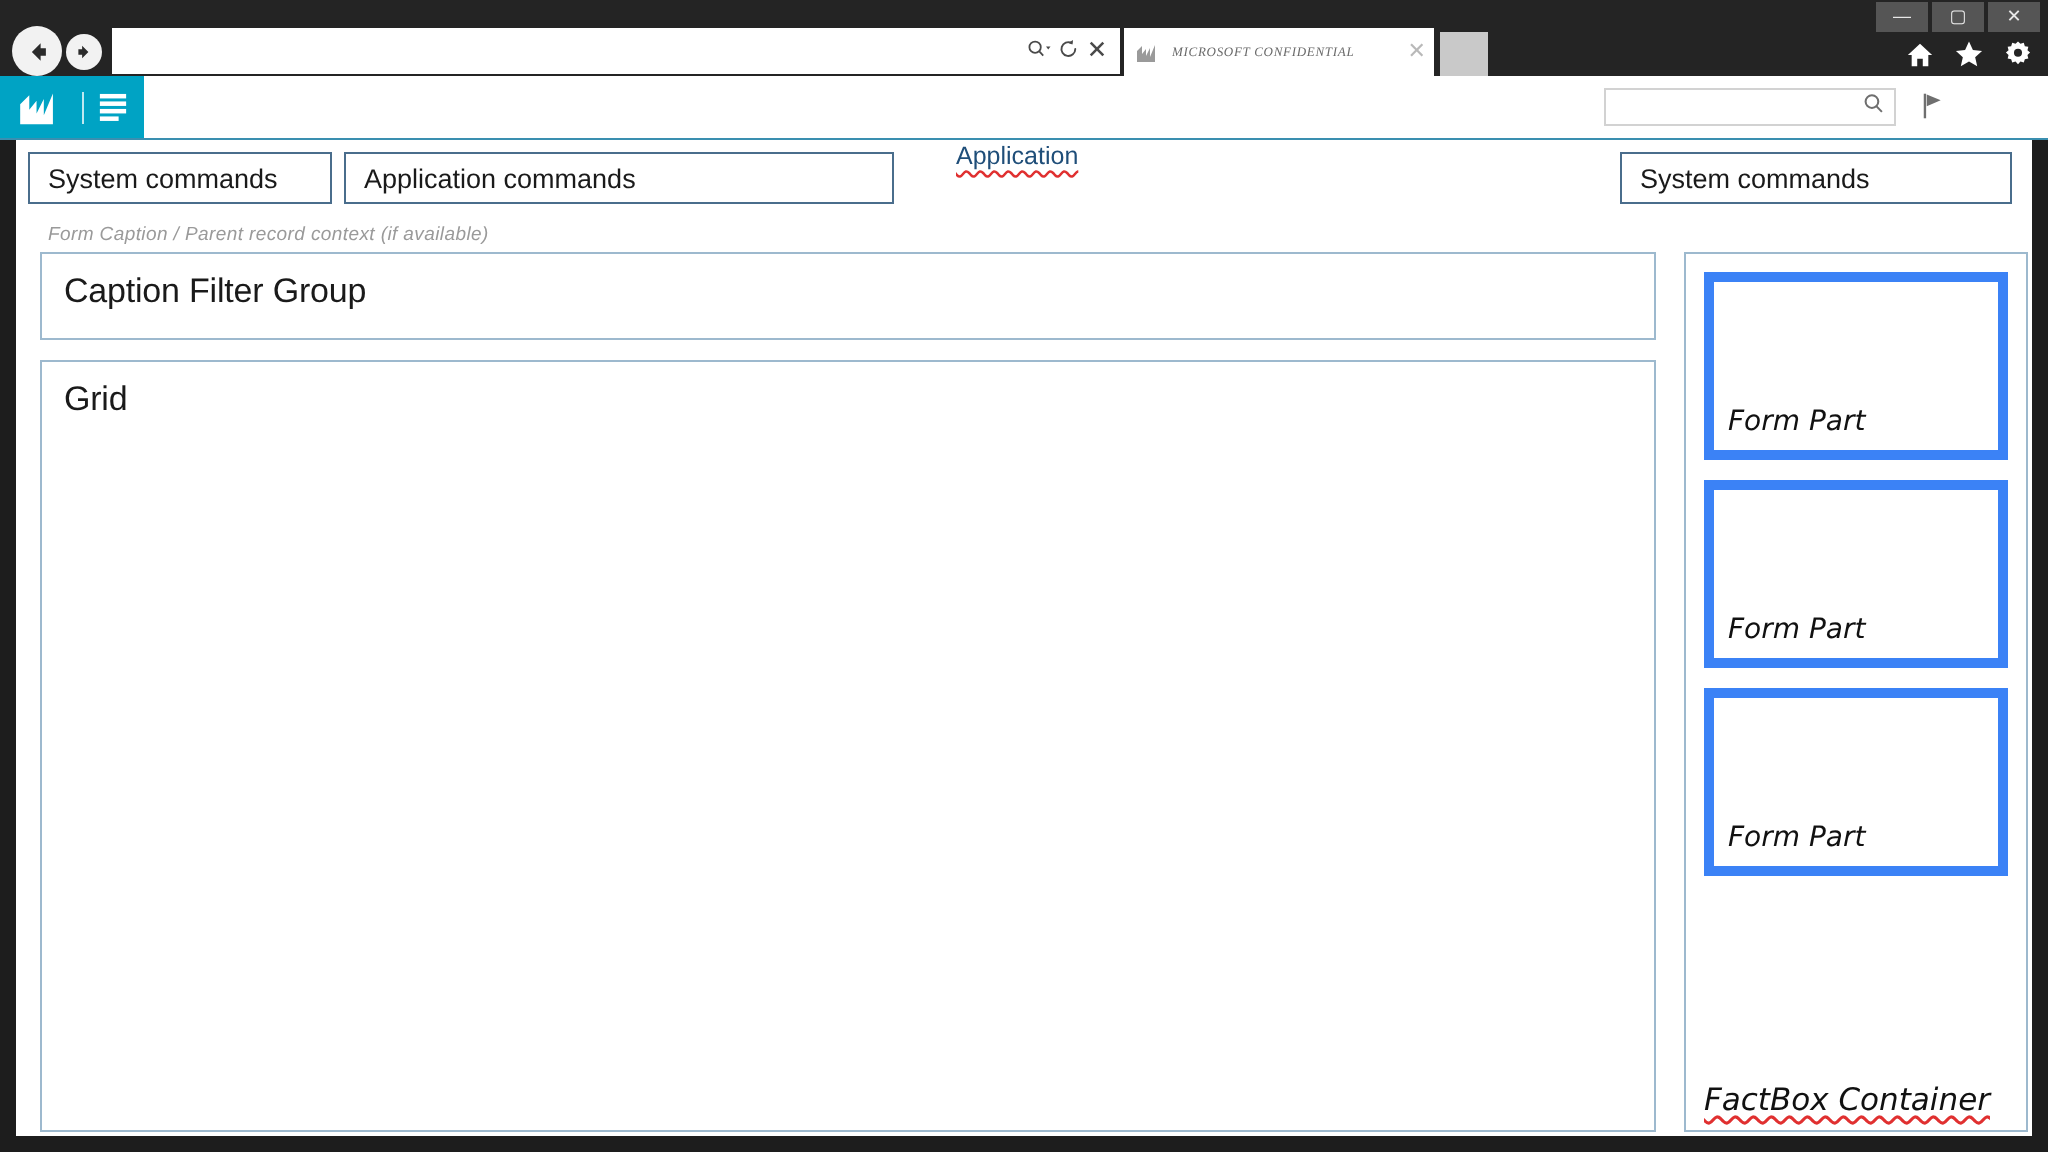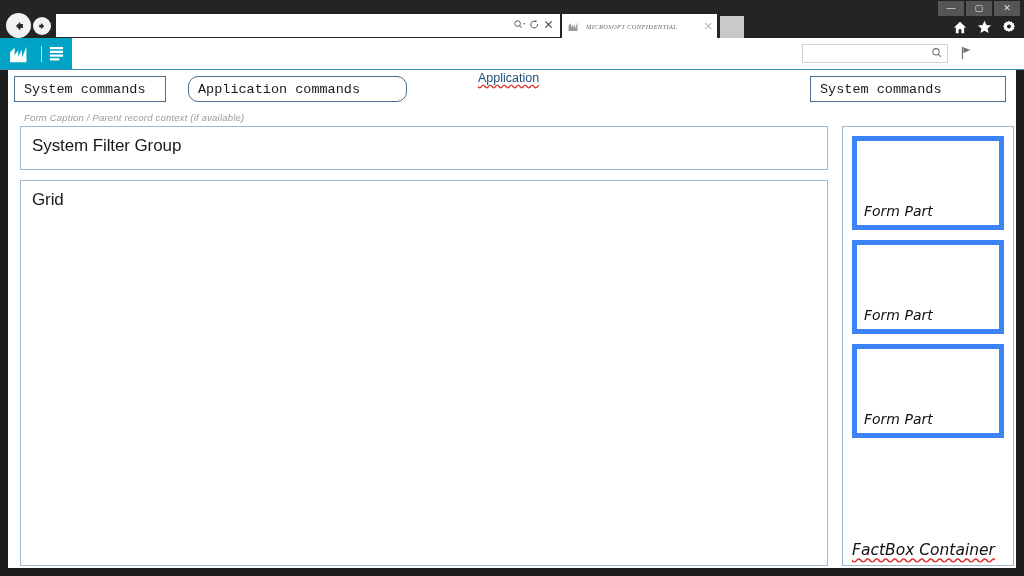--- a/index.html
+++ b/index.html
@@ -223,24 +223,23 @@
     top: 0;
     height: 26px;
     border: 1px solid #4a6d8c;
     background: #fff;
     box-sizing: border-box;
     display: flex;
     align-items: center;
     padding-left: 9px;
     font-size: 13.5px;
     color: #1a1a1a;
-    font-family: Liberation Mono, monospace;
   }
   #system-commands-left  { left: 6px;   width: 152px; }
-  #application-commands  { left: 180px; width: 219px; border-radius: 10px; }
+  #application-commands  { left: 164px; width: 275px; }
   #system-commands-right { left: 802px; width: 196px; }
 
   #actionpane-label {
     position: absolute;
     left: 470px; top: 1px;
     font-size: 12.5px;
     color: #1f4e79;
     text-decoration: underline;
     text-decoration-color: #e03030;
     text-decoration-style: wavy;
@@ -459,21 +458,21 @@
     </div>
 
     <div id="actionpane-label">Application</div>
 
     <div id="form-caption">Form Caption / Parent record context (if available)</div>
 
     <div id="main-area">
 
       <div id="left-column">
         <div class="wire-panel" id="custom-filter-group">
-          <span class="panel-title">System Filter Group</span>
+          <span class="panel-title">Caption Filter Group</span>
         </div>
 
         <div class="wire-panel" id="grid-panel">
           <span class="panel-title">Grid</span>
         </div>
       </div>
 
       <div id="factbox-container">
         <div class="form-part" id="form-part-1">
           <span class="form-part-label">Form Part</span>

